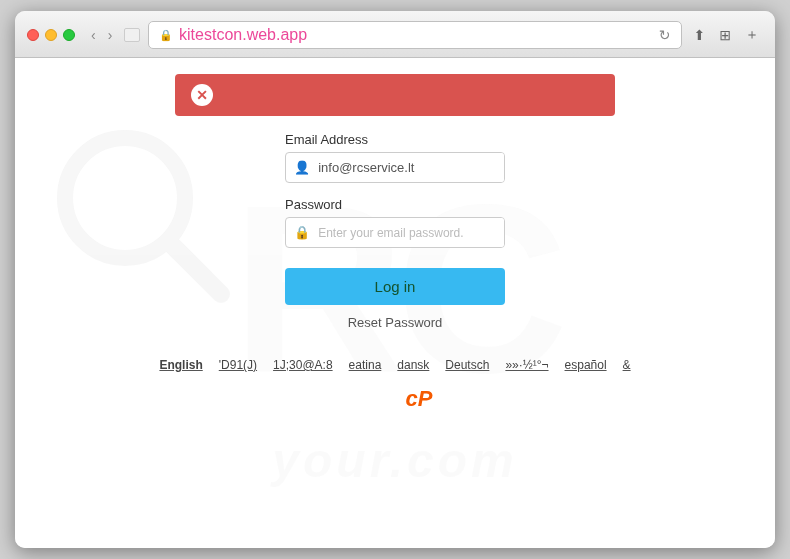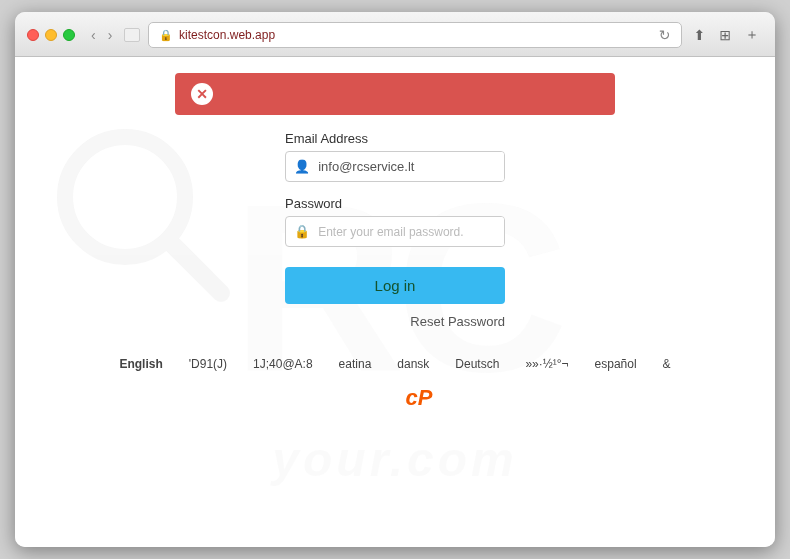--- a/index.html
+++ b/index.html
@@ -88,22 +88,22 @@
       align-items: center;
       gap: 6px;
     }
 
     .address-lock {
       color: #888;
       font-size: 11px;
     }
 
     .address-text {
-      color: #7f1d1d;
-      font-size: 12px;
+      color: #ec4899;
+      font-size: 16px;
     }
 
     .reload-btn {
       color: #888;
       font-size: 14px;
       cursor: pointer;
     }
 
     .browser-actions {
       display: flex;
@@ -264,39 +264,40 @@
       border: none;
       border-radius: 4px;
       padding: 10px;
       font-size: 15px;
       cursor: pointer;
       width: 100%;
       margin-top: 6px;
     }
 
     .reset-link {
-      text-align: right;
+      text-align: center;
       margin-top: 10px;
       font-size: 13px;
       color: #555;
       cursor: pointer;
     }
 
     
     .language-bar {
       display: flex;
       justify-content: center;
-      gap: 26px;
+      gap: 16px;
       margin-top: 28px;
       font-size: 12px;
       color: #555;
       flex-wrap: wrap;
       padding: 0 20px;
       position: relative;
       z-index: 10;
+      text-decoration: underline;
     }
 
     .lang-item {
       cursor: pointer;
       color: #444;
     }
 
     .lang-item.active {
       font-weight: bold;
     }
@@ -428,21 +429,21 @@
 
         <button class="login-btn">Log in</button>
 
         <div class="reset-link">Reset Password</div>
 
       </div>
 
       <div class="language-bar">
         <span class="lang-item active">English</span>
         <span class="lang-item">'D91(J)</span>
-        <span class="lang-item">1J;40@A:8</span>
+        <span class="lang-item">1J;30@A:8</span>
         <span class="lang-item">eatina</span>
         <span class="lang-item">dansk</span>
         <span class="lang-item">Deutsch</span>
         <span class="lang-item">»»·½¹°¬</span>
         <span class="lang-item">español</span>
         <span class="lang-item">&amp;</span>
       </div>
 
       <div class="cpanel-logo">
         <span class="cpanel-icon" style="

